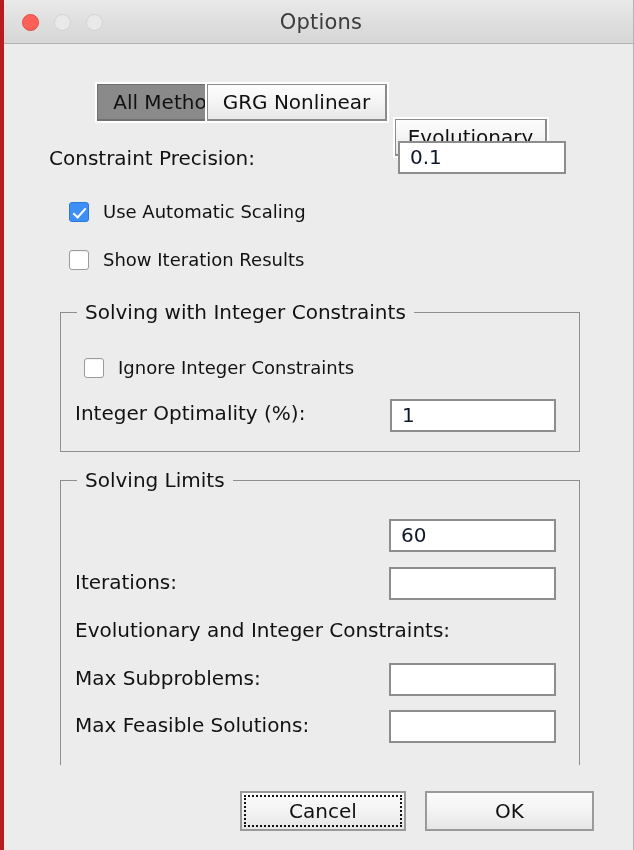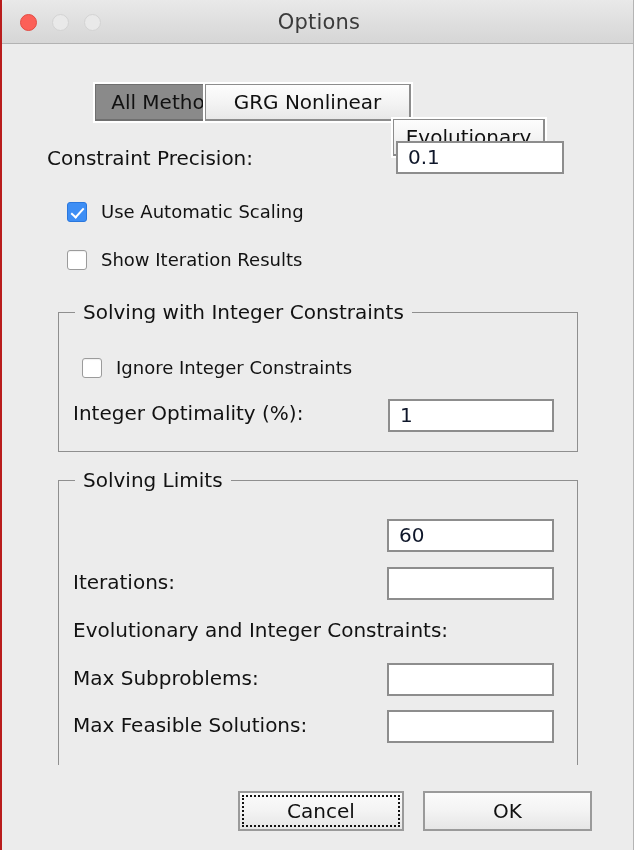--- a/index.html
+++ b/index.html
@@ -14,21 +14,21 @@
     font-family: "DejaVu Sans", sans-serif;
     -webkit-font-smoothing: antialiased;
   }
 
   #window {
     position: relative;
     width: 634px;
     height: 850px;
     box-sizing: border-box;
     background: #ececec;
-    border-left: 2px solid #b91c1c;
+    border-left: 4px solid #b91c1c;
     border-right: 1px solid #b4b4b4;
     overflow: hidden;
   }
 
   
   #titlebar {
     position: absolute;
     left: 0; top: 0;
     width: 634px;
     height: 44px;
@@ -93,21 +93,21 @@
     box-shadow: 0 0 0 2px #ffffff;
   }
   .tab.selected {
     background: #8a8a8a;
     border: 1px solid #6f6f6f;
     border-bottom-width: 2px;
     border-right-width: 2px;
     color: #111111;
   }
   #tab-0 { left: 0px;   width: 150px; margin-left: 48px; }
-  #tab-1 { left: 158px; width: 206px; }
+  #tab-1 { left: 158px; width: 180px; }
   #tab-2 { left: 346px; width: 152px; margin-top: 35px; }
 
   
   .field-label {
     position: absolute;
     font-size: 20px;
     color: #121212;
     white-space: nowrap;
   }
   .text-input {

